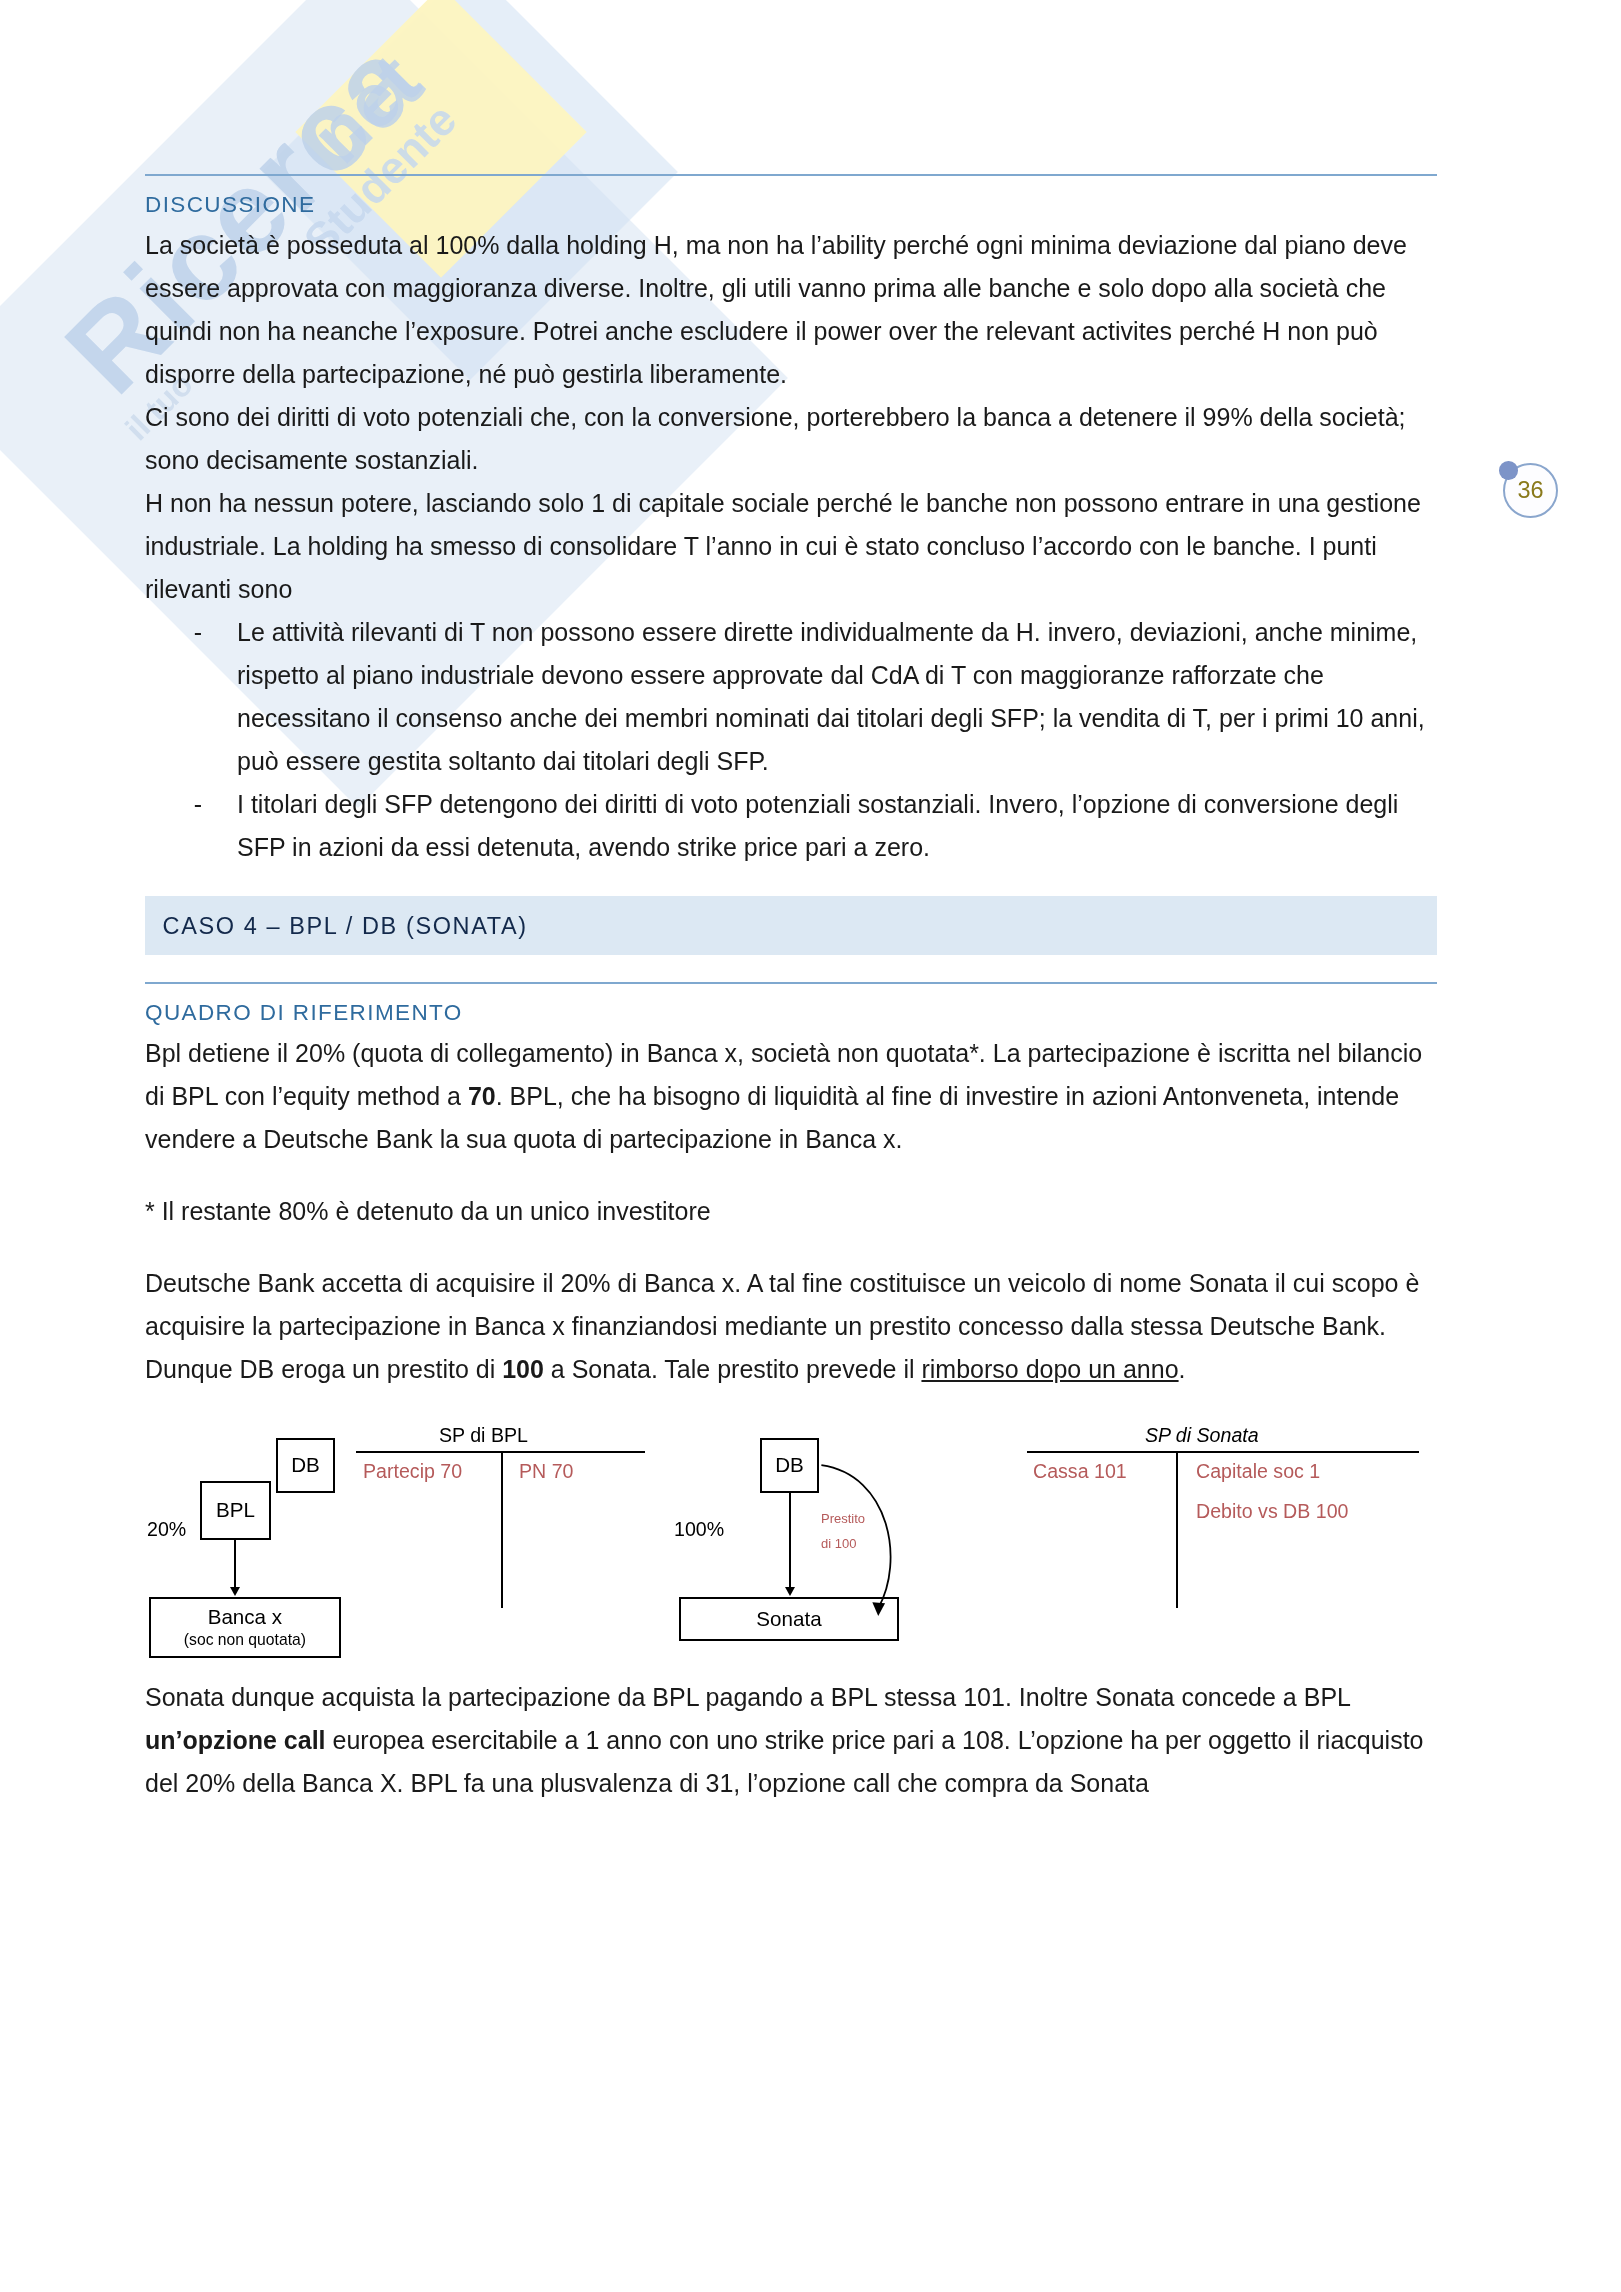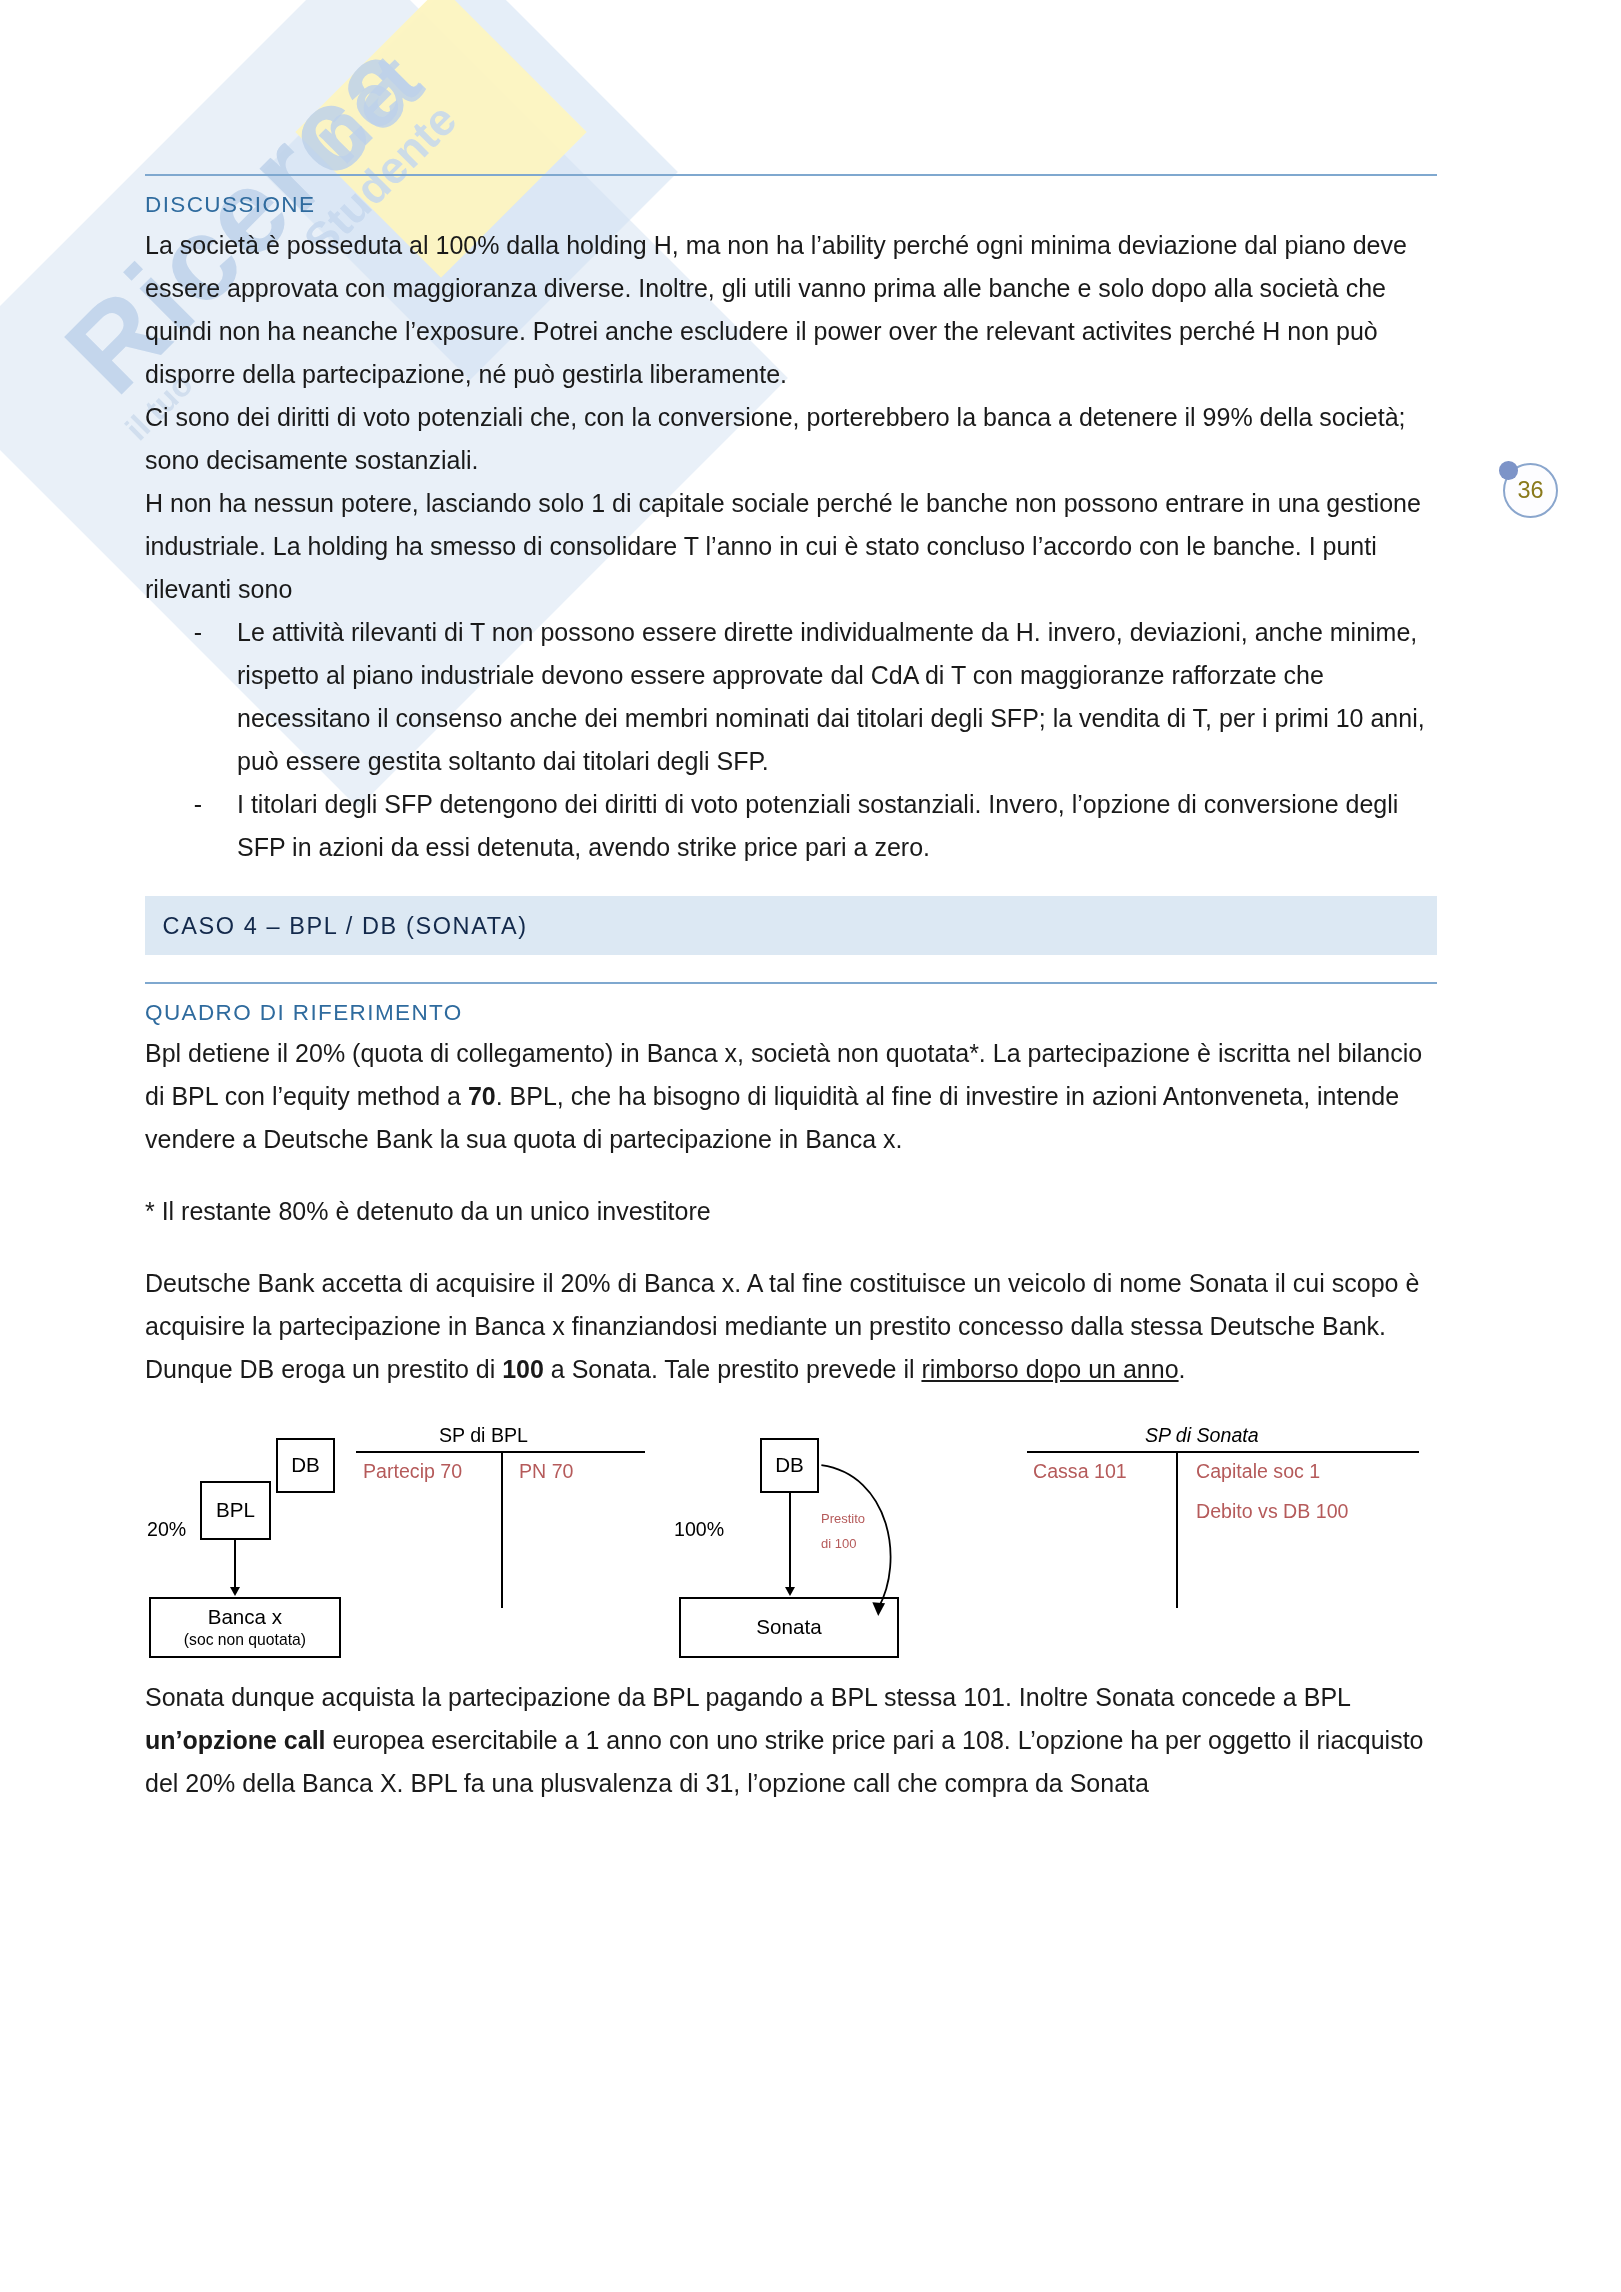--- a/index.html
+++ b/index.html
@@ -328,21 +328,21 @@
 
       <div class="dbox" style="left:615px; top:13.7px; width:59px; height:55px;">
         <span class="l1">DB</span>
       </div>
 
       <div class="dlabel" style="left:529px; top:94px;">100%</div>
 
       <div class="vline" style="left:644px; top:69px; height:98px;"></div>
       <div class="arrowhead" style="left:640px; top:163px;"></div>
 
-      <div class="dbox" style="left:534px; top:173px; width:220px; height:61px;">
+      <div class="dbox" style="left:534px; top:173px; width:220px; height:44px;">
         <span class="l1">Sonata</span>
       </div>
 
       <div class="red-label" style="left:676px; top:82px;">
         <div>Prestito</div>
         <div>di 100</div>
       </div>
 
       <svg class="curve" width="1292" height="245" viewBox="0 0 1318 250">
         <path d="M 690 42 C 760 52, 775 140, 748 188" stroke="#000" stroke-width="1.8" fill="none"></path>

